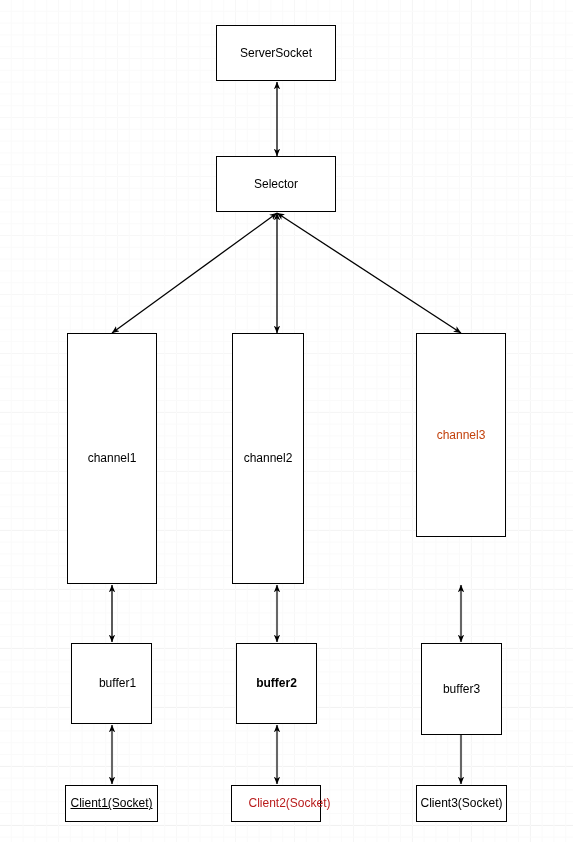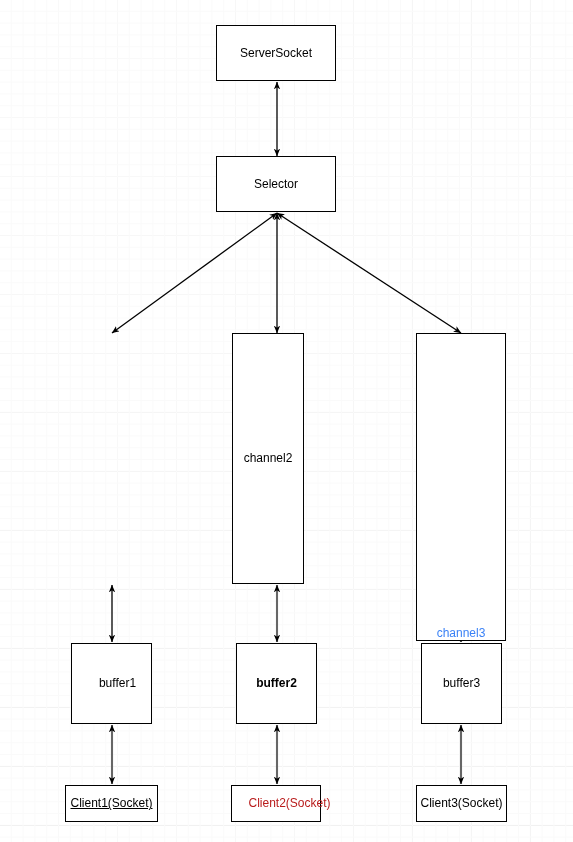--- a/index.html
+++ b/index.html
@@ -95,38 +95,41 @@
   </svg>
 
   <div class="node" style="left: 216px; top: 25px; width: 120px; height: 56px; border-color: rgb(0, 0, 0); background: rgb(255, 255, 255); color: rgb(0, 0, 0);">
     <span class="node-label">ServerSocket</span>
   </div>
 
   <div class="node" style="left: 216px; top: 156px; width: 120px; height: 56px; border-color: rgb(0, 0, 0); background: rgb(255, 255, 255); color: rgb(0, 0, 0);">
     <span class="node-label">Selector</span>
   </div>
 
+  <div class="node" style="left: 67px; top: 333px; width: 90px; height: 251px; border-color: rgb(0, 0, 0); background: rgb(255, 255, 255); color: rgb(0, 0, 0);">
+    <span class="node-label">channel1</span>
+  </div>
 
   <div class="node" style="left: 232px; top: 333px; width: 72px; height: 251px; border-color: rgb(0, 0, 0); background: rgb(255, 255, 255); color: rgb(0, 0, 0);">
     <span class="node-label">channel2</span>
   </div>
 
-  <div class="node" style="left: 416px; top: 333px; width: 90px; height: 308px; border-color: rgb(0, 0, 0); background: rgb(255, 255, 255); color: #3b82f6; align-items: flex-end;">
+  <div class="node" style="left: 416px; top: 333px; width: 90px; height: 204px; border-color: rgb(0, 0, 0); background: rgb(255, 255, 255); color: #c2410c;">
     <span class="node-label">channel3</span>
   </div>
 
   <div class="node" style="left: 71px; top: 643px; width: 81px; height: 81px; border-color: rgb(0, 0, 0); background: rgb(255, 255, 255); color: rgb(0, 0, 0); padding-left: 12px;">
     <span class="node-label">buffer1</span>
   </div>
 
   <div class="node" style="left: 236px; top: 643px; width: 81px; height: 81px; border-color: rgb(0, 0, 0); background: rgb(255, 255, 255); color: rgb(0, 0, 0); font-weight: bold;">
     <span class="node-label">buffer2</span>
   </div>
 
-  <div class="node" style="left: 421px; top: 643px; width: 81px; height: 81px; border-color: rgb(0, 0, 0); background: rgb(255, 255, 255); color: rgb(0, 0, 0);">
+  <div class="node" style="left: 421px; top: 643px; width: 81px; height: 92px; border-color: rgb(0, 0, 0); background: rgb(255, 255, 255); color: rgb(0, 0, 0);">
     <span class="node-label">buffer3</span>
   </div>
 
   <div class="node" style="left: 65px; top: 785px; width: 93px; height: 37px; border-color: rgb(0, 0, 0); background: rgb(255, 255, 255); color: rgb(0, 0, 0); text-decoration: underline;">
     <span class="node-label">Client1(Socket)</span>
   </div>
 
   <div class="node" style="left: 231px; top: 785px; width: 90px; height: 37px; border-color: rgb(0, 0, 0); background: rgb(255, 255, 255); color: #b91c1c; padding-left: 27px;">
     <span class="node-label">Client2(Socket)</span>
   </div>

